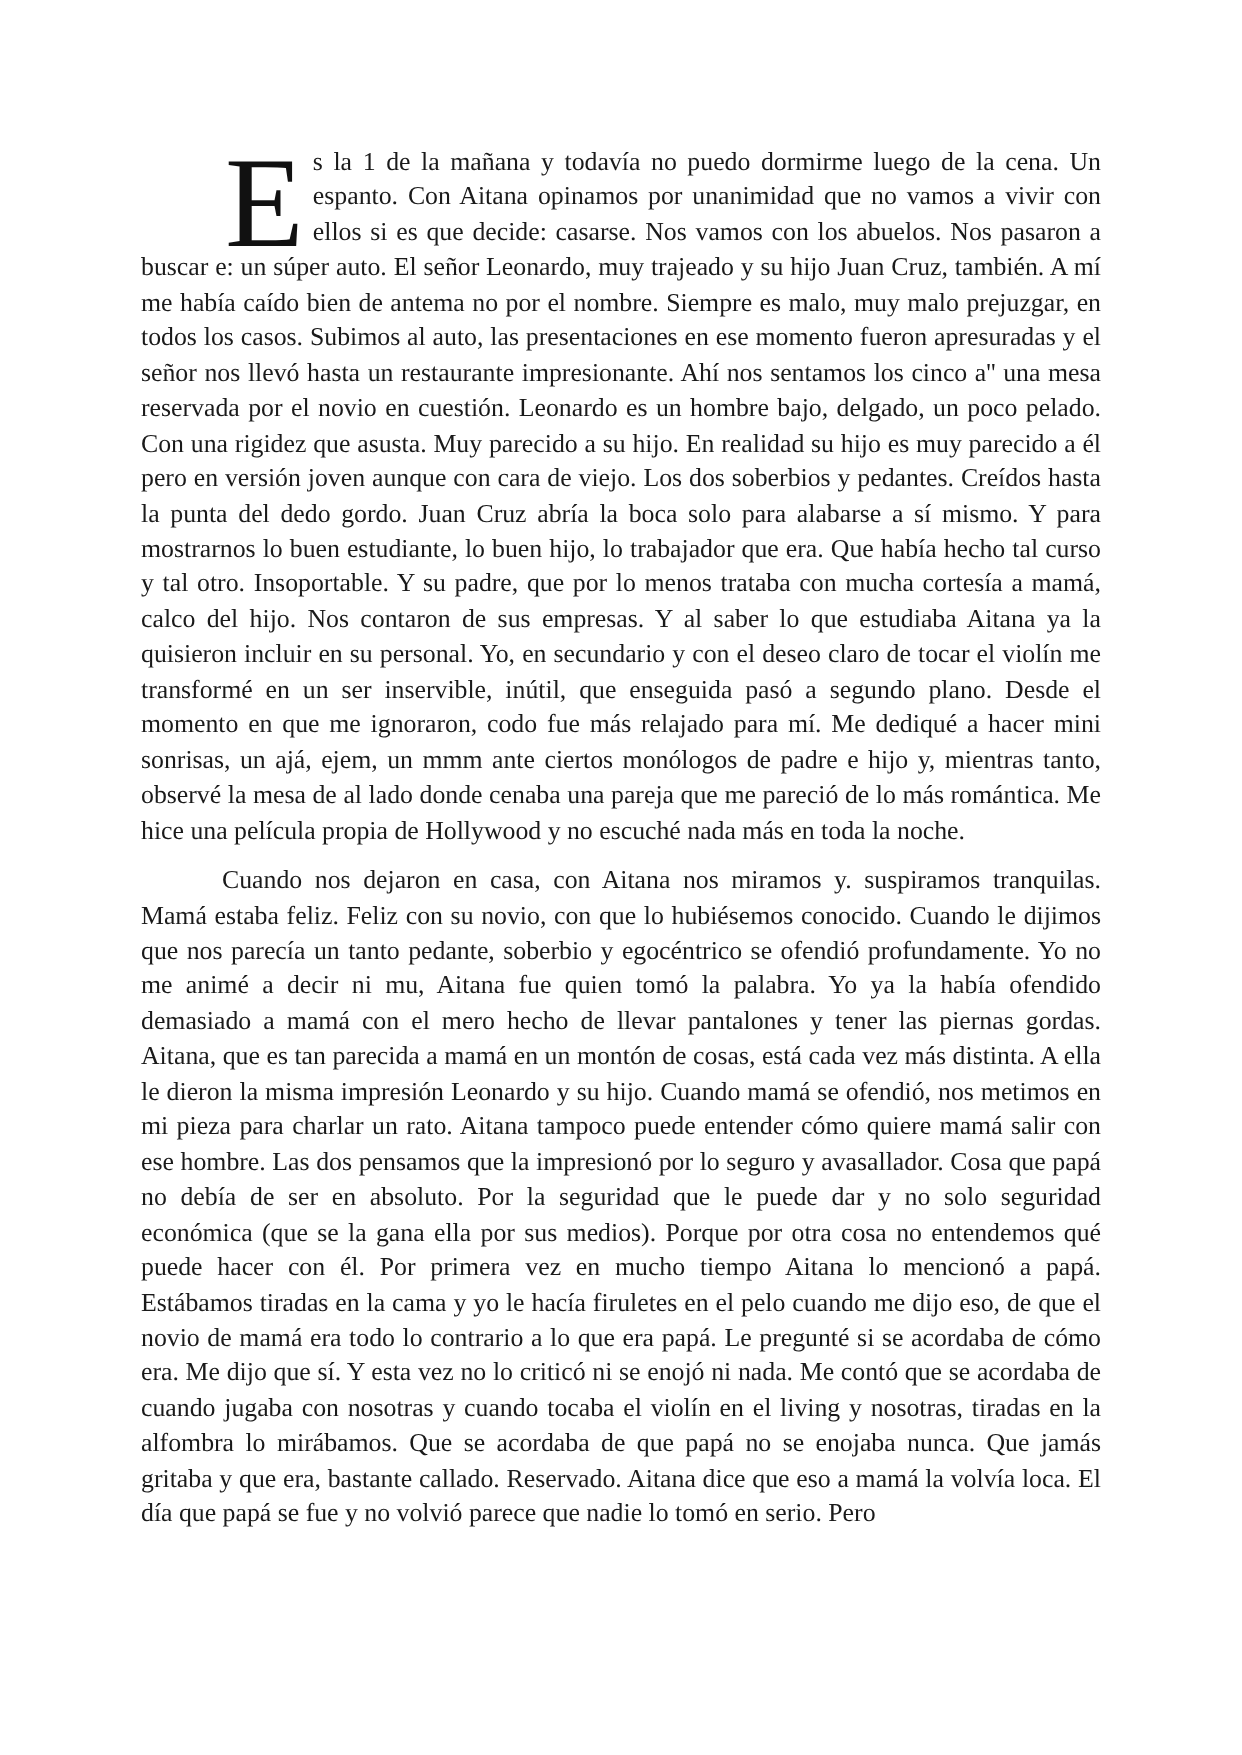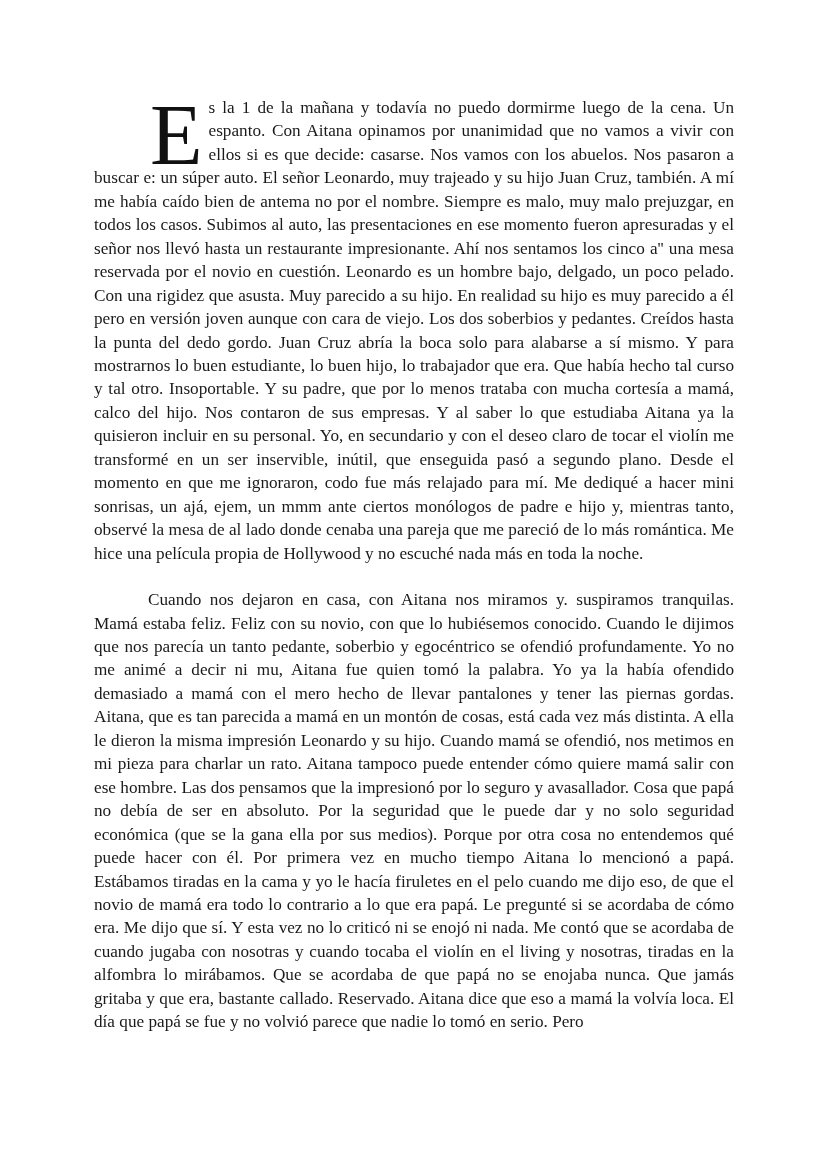--- a/index.html
+++ b/index.html
@@ -26,21 +26,21 @@
     font-size: 17.2px;
     line-height: 23.45px;
     text-align: justify;
     text-align-last: left;
     hyphens: none;
   }
   .para-first {
     text-indent: 0;
   }
   .para-second {
-    margin-top: 23px;
+    margin-top: 10px;
     text-indent: 54px;
   }
   .dropcap {
     float: left;
     font-size: 86px;
     line-height: 62px;
     height: 62px;
     margin: 8px 6px 0 56px;
     padding-top: 0;
     font-family: "Liberation Serif", "DejaVu Serif", serif;

